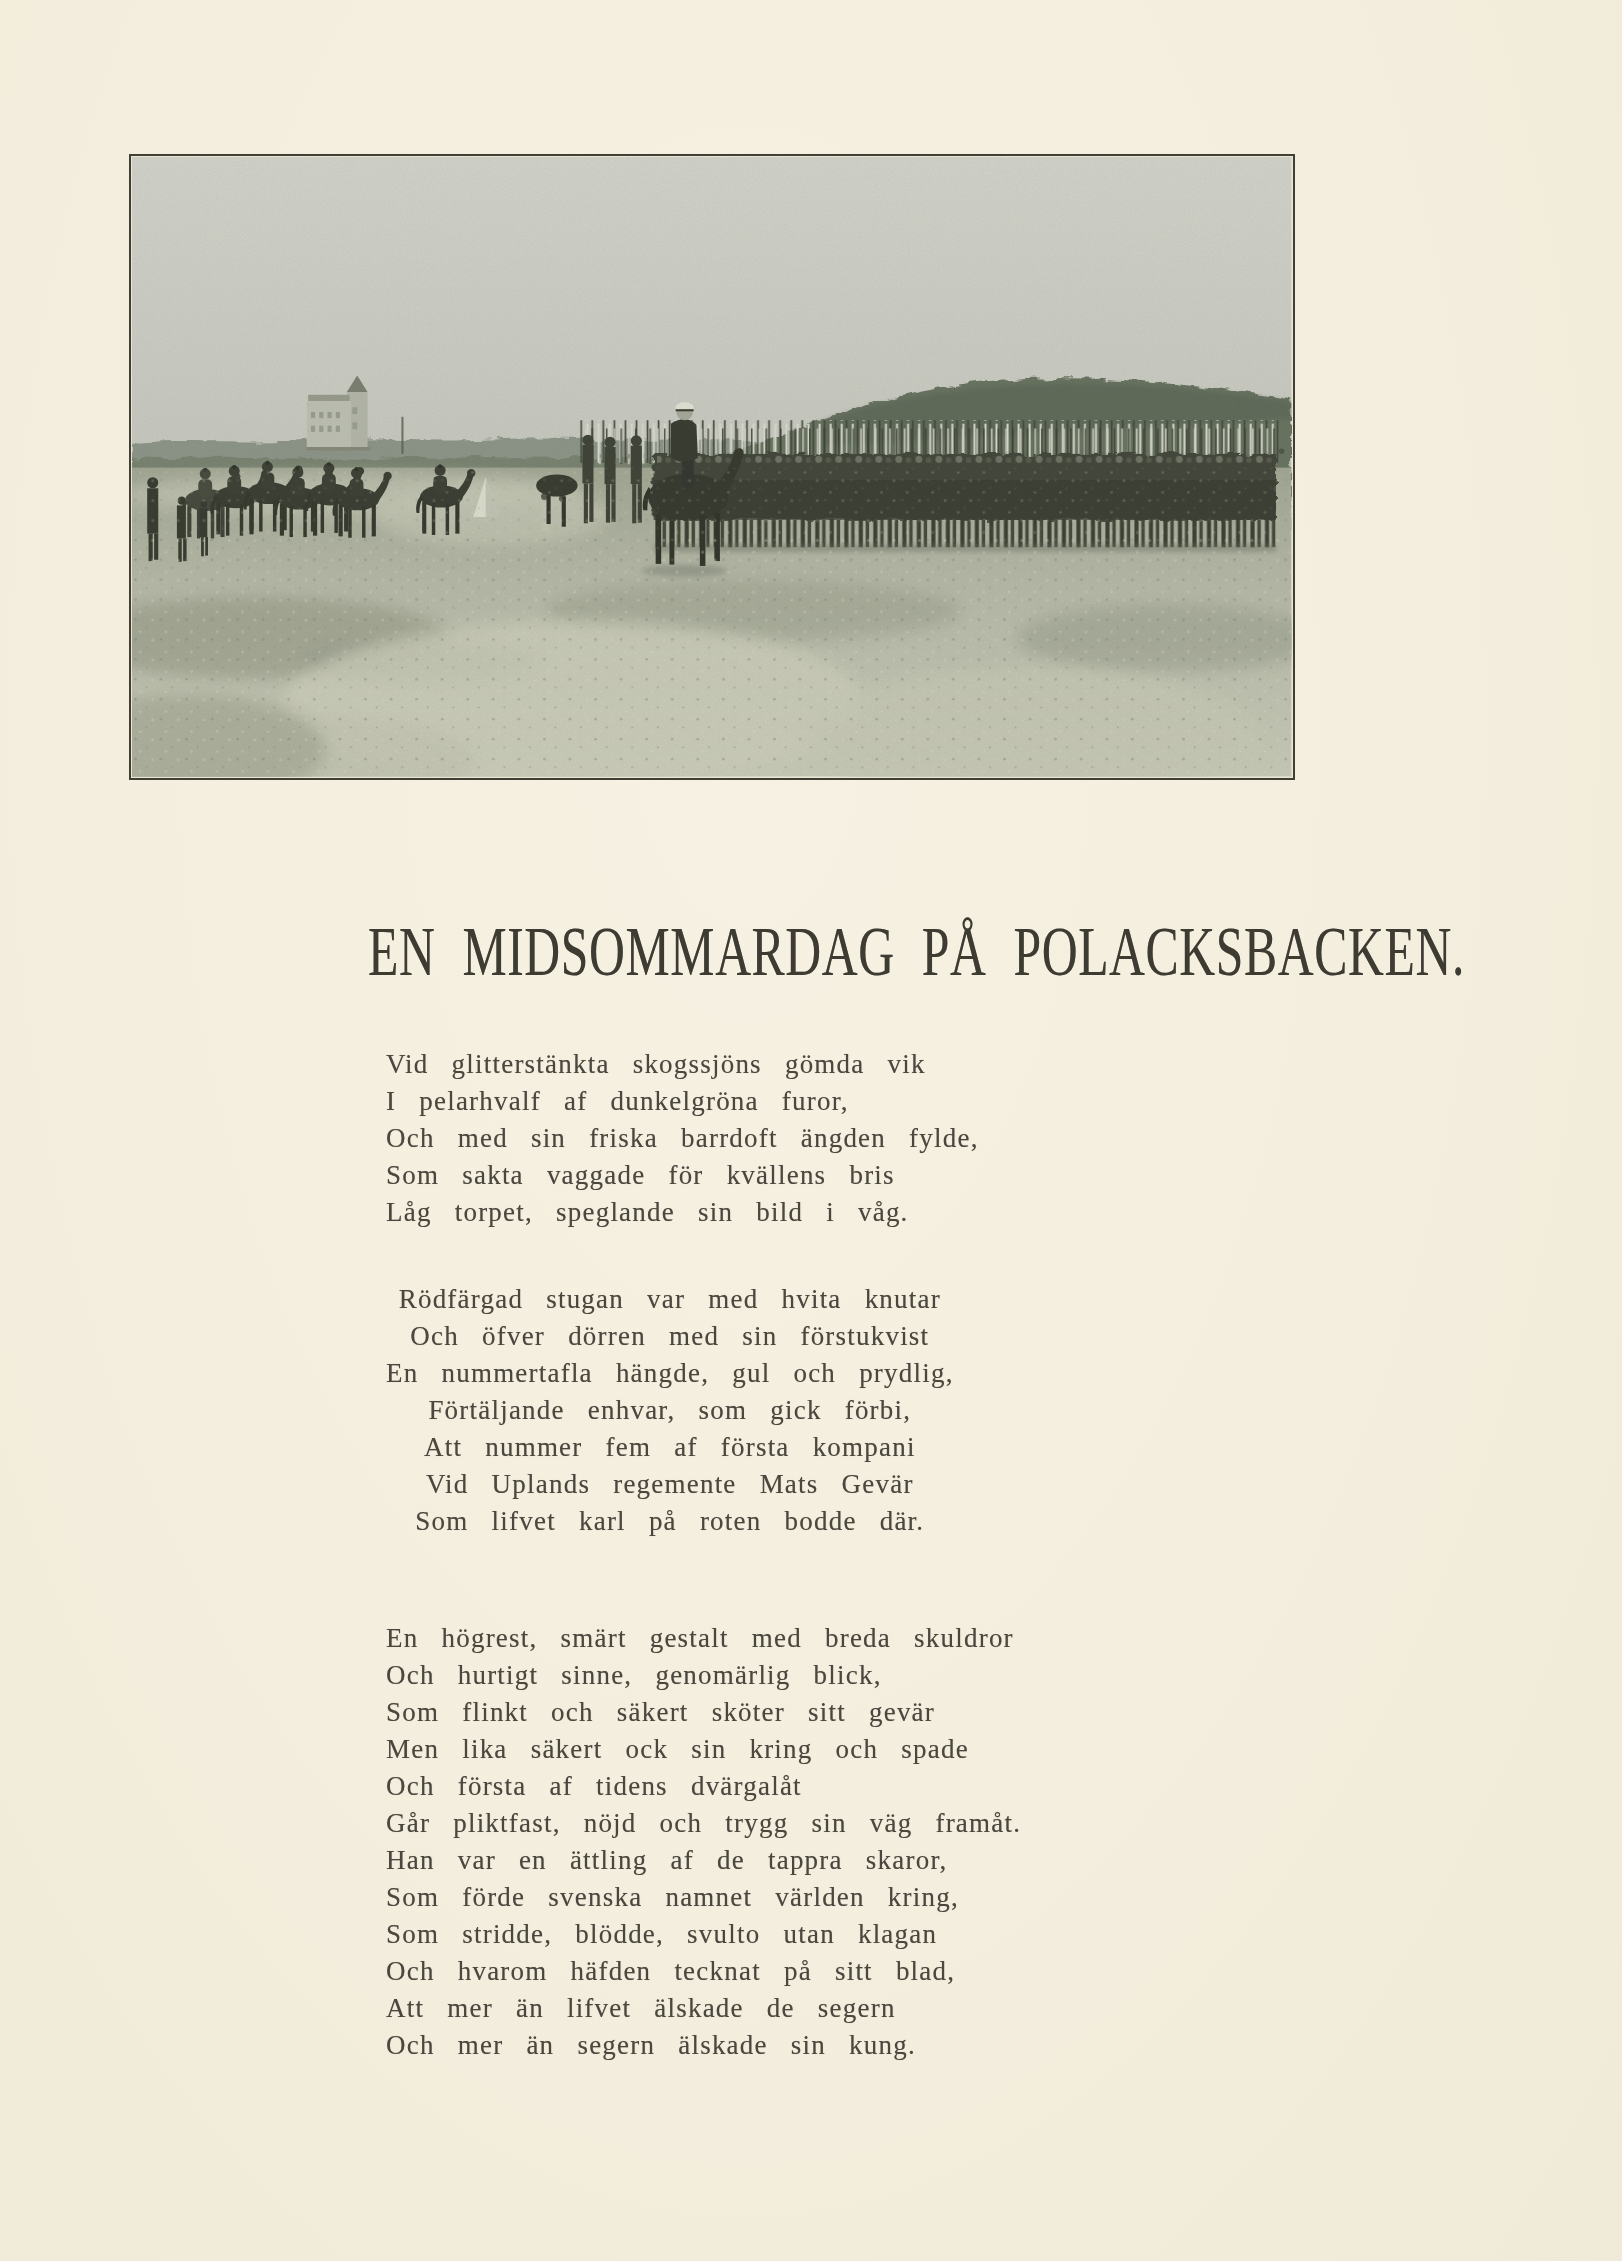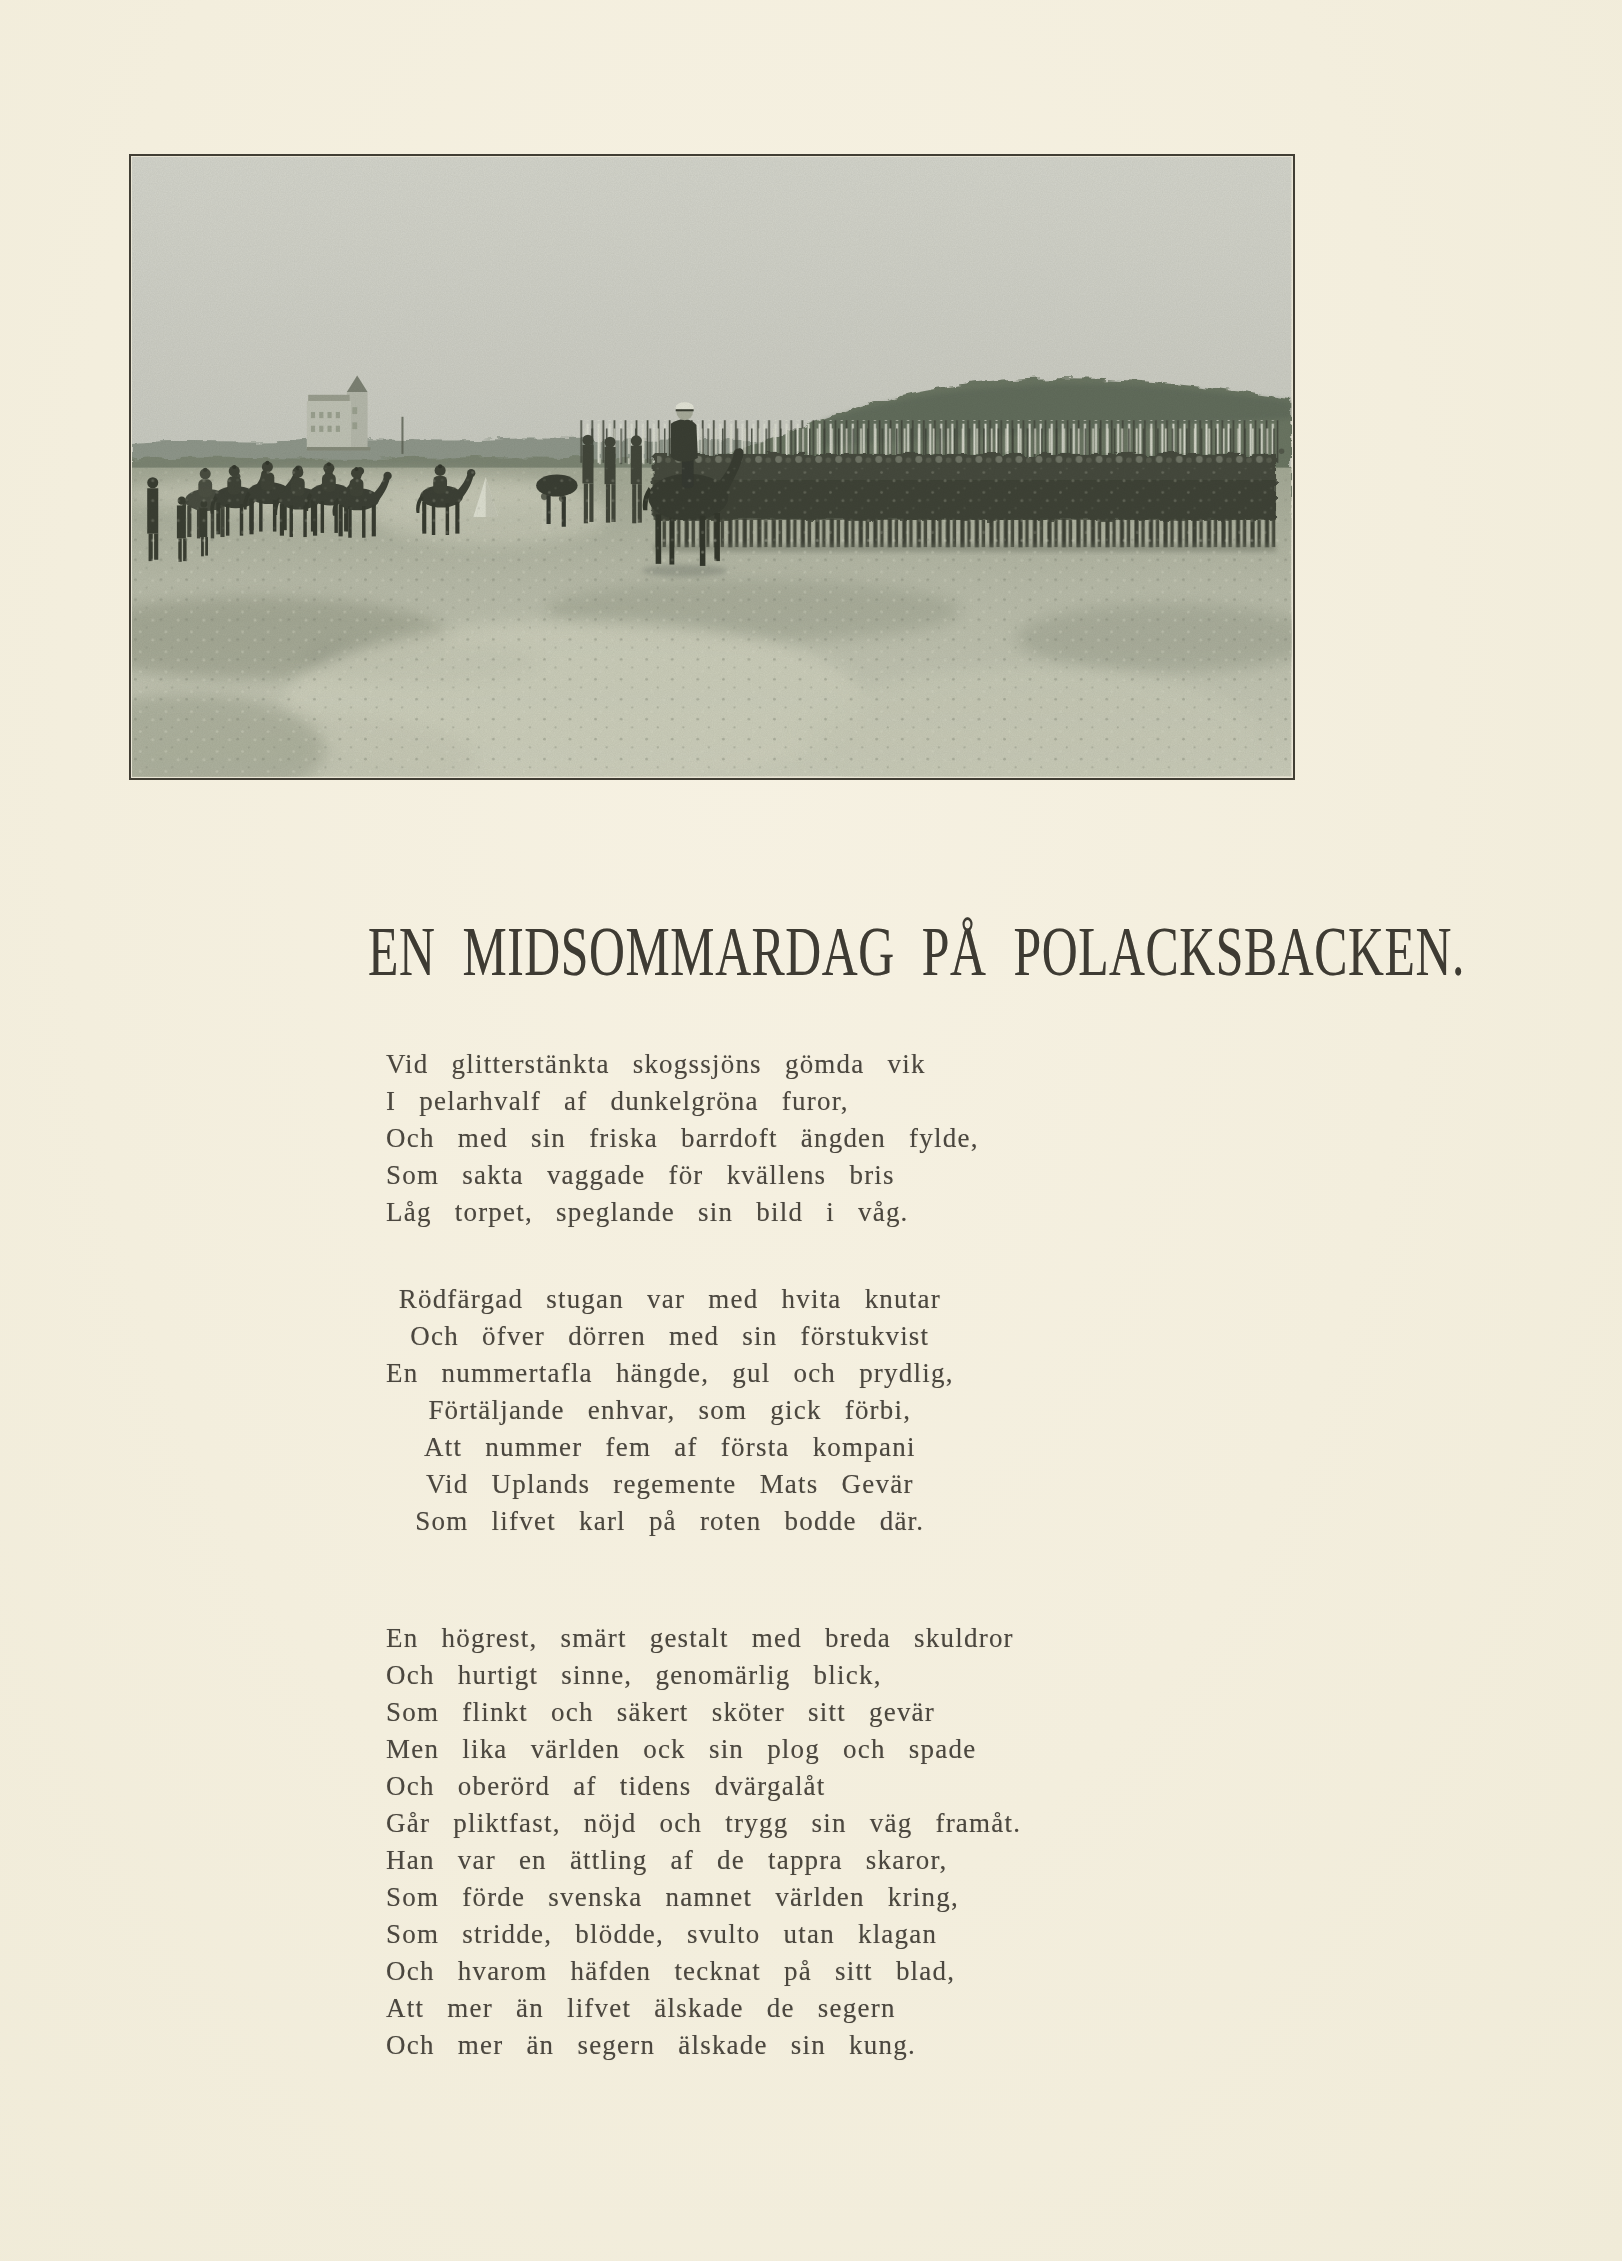--- a/index.html
+++ b/index.html
@@ -247,22 +247,22 @@
         <div class="line">En nummertafla hängde, gul och prydlig,</div>
         <div class="line">Förtäljande enhvar, som gick förbi,</div>
         <div class="line">Att nummer fem af första kompani</div>
         <div class="line">Vid Uplands regemente Mats Gevär</div>
         <div class="line">Som lifvet karl på roten bodde där.</div>
       </div>
     <div class="stanza s3">
         <div class="line">En högrest, smärt gestalt med breda skuldror</div>
         <div class="line">Och hurtigt sinne, genomärlig blick,</div>
         <div class="line">Som flinkt och säkert sköter sitt gevär</div>
-        <div class="line">Men lika världen ock sin plog och spade</div>
-        <div class="line">Och oberörd af tidens dvärgalåt</div>
+        <div class="line">Men lika säkert ock sin kring och spade</div>
+        <div class="line">Och första af tidens dvärgalåt</div>
         <div class="line">Går pliktfast, nöjd och trygg sin väg framåt.</div>
         <div class="line">Han var en ättling af de tappra skaror,</div>
         <div class="line">Som förde svenska namnet världen kring,</div>
         <div class="line">Som stridde, blödde, svulto utan klagan</div>
         <div class="line">Och hvarom häfden tecknat på sitt blad,</div>
         <div class="line">Att mer än lifvet älskade de segern</div>
         <div class="line">Och mer än segern älskade sin kung.</div>
       </div>
   </div>
 

